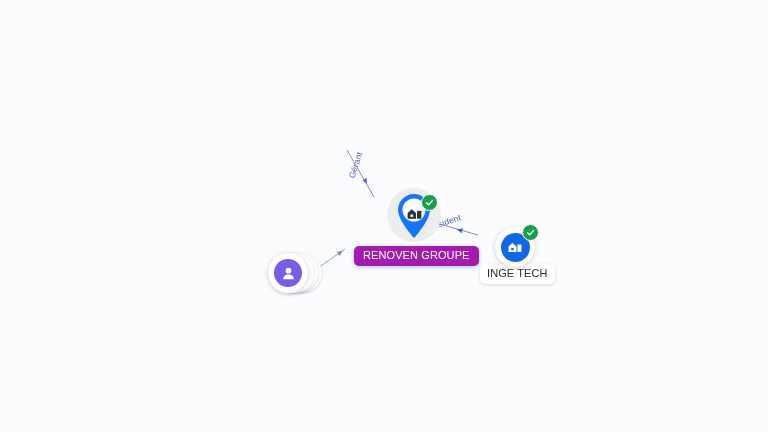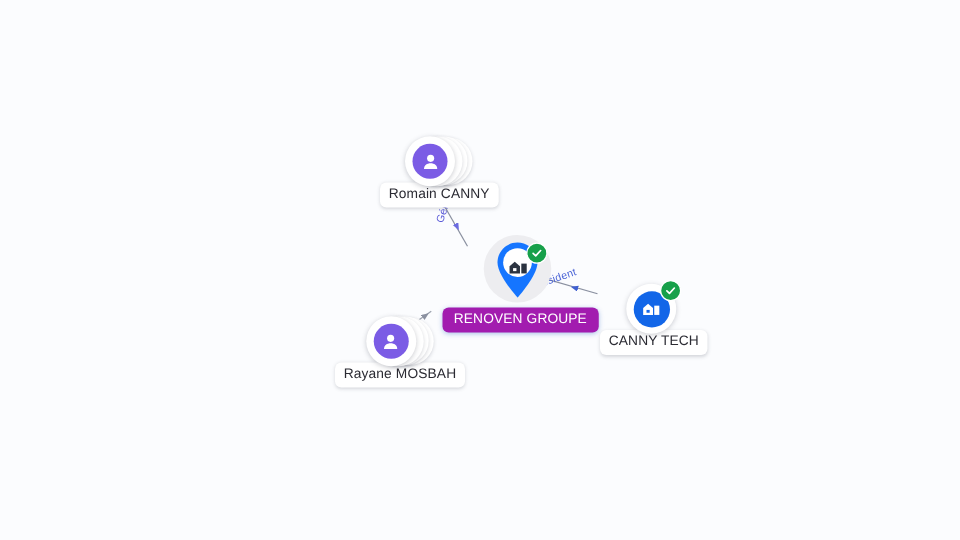--- a/index.html
+++ b/index.html
@@ -172,36 +172,20 @@
     <path d="M 470,233 L 459,230" stroke="none" fill="none" marker-end="url(#arrow-blue)"></path>
 
     <path d="M 312,272 L 345,249" stroke="#9aa0ac" stroke-width="1" fill="none"></path>
     <path d="M 330,260 L 341,252" stroke="none" fill="none" marker-end="url(#arrow-gray)"></path>
   </svg>
 
   <div class="edge-label" style="left:342px; top:160px; transform: rotate(-72deg);">Gérant</div>
 
   <div class="edge-label pres" style="left:424px; top:218px; transform: rotate(-19deg);">Président</div>
 
-  <div class="node" style="left:304px; top:108px;">
-    <div class="stack-wrap">
-      <div class="stack-c s3"></div>
-      <div class="stack-c s2"></div>
-      <div class="stack-c s1"></div>
-      <div class="stack-c main">
-        <div class="avatar-disc">
-          <svg width="17" height="17" viewBox="0 0 24 24" fill="#ffffff">
-            <circle cx="12" cy="8" r="4"></circle>
-            <path d="M4.5 20c0-4.1 3.4-6.5 7.5-6.5s7.5 2.4 7.5 6.5z"></path>
-          </svg>
-        </div>
-      </div>
-    </div>
-    <div class="node-label">Romain CANNY</div>
-  </div>
 
   <div class="node" style="left:354px; top:188px;">
     <div class="pin-wrap">
       <div class="pin-halo"></div>
       <svg class="pin-shape" width="58" height="58" viewBox="0 0 58 58">
         <path d="M29 6 C20.2 6 13 13.1 13 21.9 C13 32.5 29 50 29 50 C29 50 45 32.5 45 21.9 C45 13.1 37.8 6 29 6 Z" fill="#1575ff"></path>
         <circle cx="29" cy="22" r="11.5" fill="#ffffff"></circle>
       </svg>
       <div class="pin-icon">
         <svg width="17" height="17" viewBox="0 0 24 24" fill="#2b3340">
@@ -229,33 +213,32 @@
             <rect x="6.3" y="13.4" width="3.8" height="3.4" fill="#1266e8"></rect>
           </svg>
         </div>
       </div>
       <div class="badge-check on-circle">
         <svg width="9" height="9" viewBox="0 0 24 24" fill="none" stroke="#ffffff" stroke-width="3.6" stroke-linecap="round" stroke-linejoin="round">
           <path d="M4 12.5 L9.5 18 L20 6.5"></path>
         </svg>
       </div>
     </div>
-    <div class="node-label">CANNY TECH</div>
+    <div class="node-label">INGE TECH</div>
   </div>
 
   <div class="node" style="left:268px; top:252px;">
     <div class="stack-wrap">
       <div class="stack-c s3"></div>
       <div class="stack-c s2"></div>
       <div class="stack-c s1"></div>
       <div class="stack-c main">
         <div class="avatar-disc">
           <svg width="17" height="17" viewBox="0 0 24 24" fill="#ffffff">
             <circle cx="12" cy="8" r="4"></circle>
             <path d="M4.5 20c0-4.1 3.4-6.5 7.5-6.5s7.5 2.4 7.5 6.5z"></path>
           </svg>
         </div>
       </div>
     </div>
-    <div class="node-label">Rayane MOSBAH</div>
   </div>
 
 </div>
 
 </body></html>

